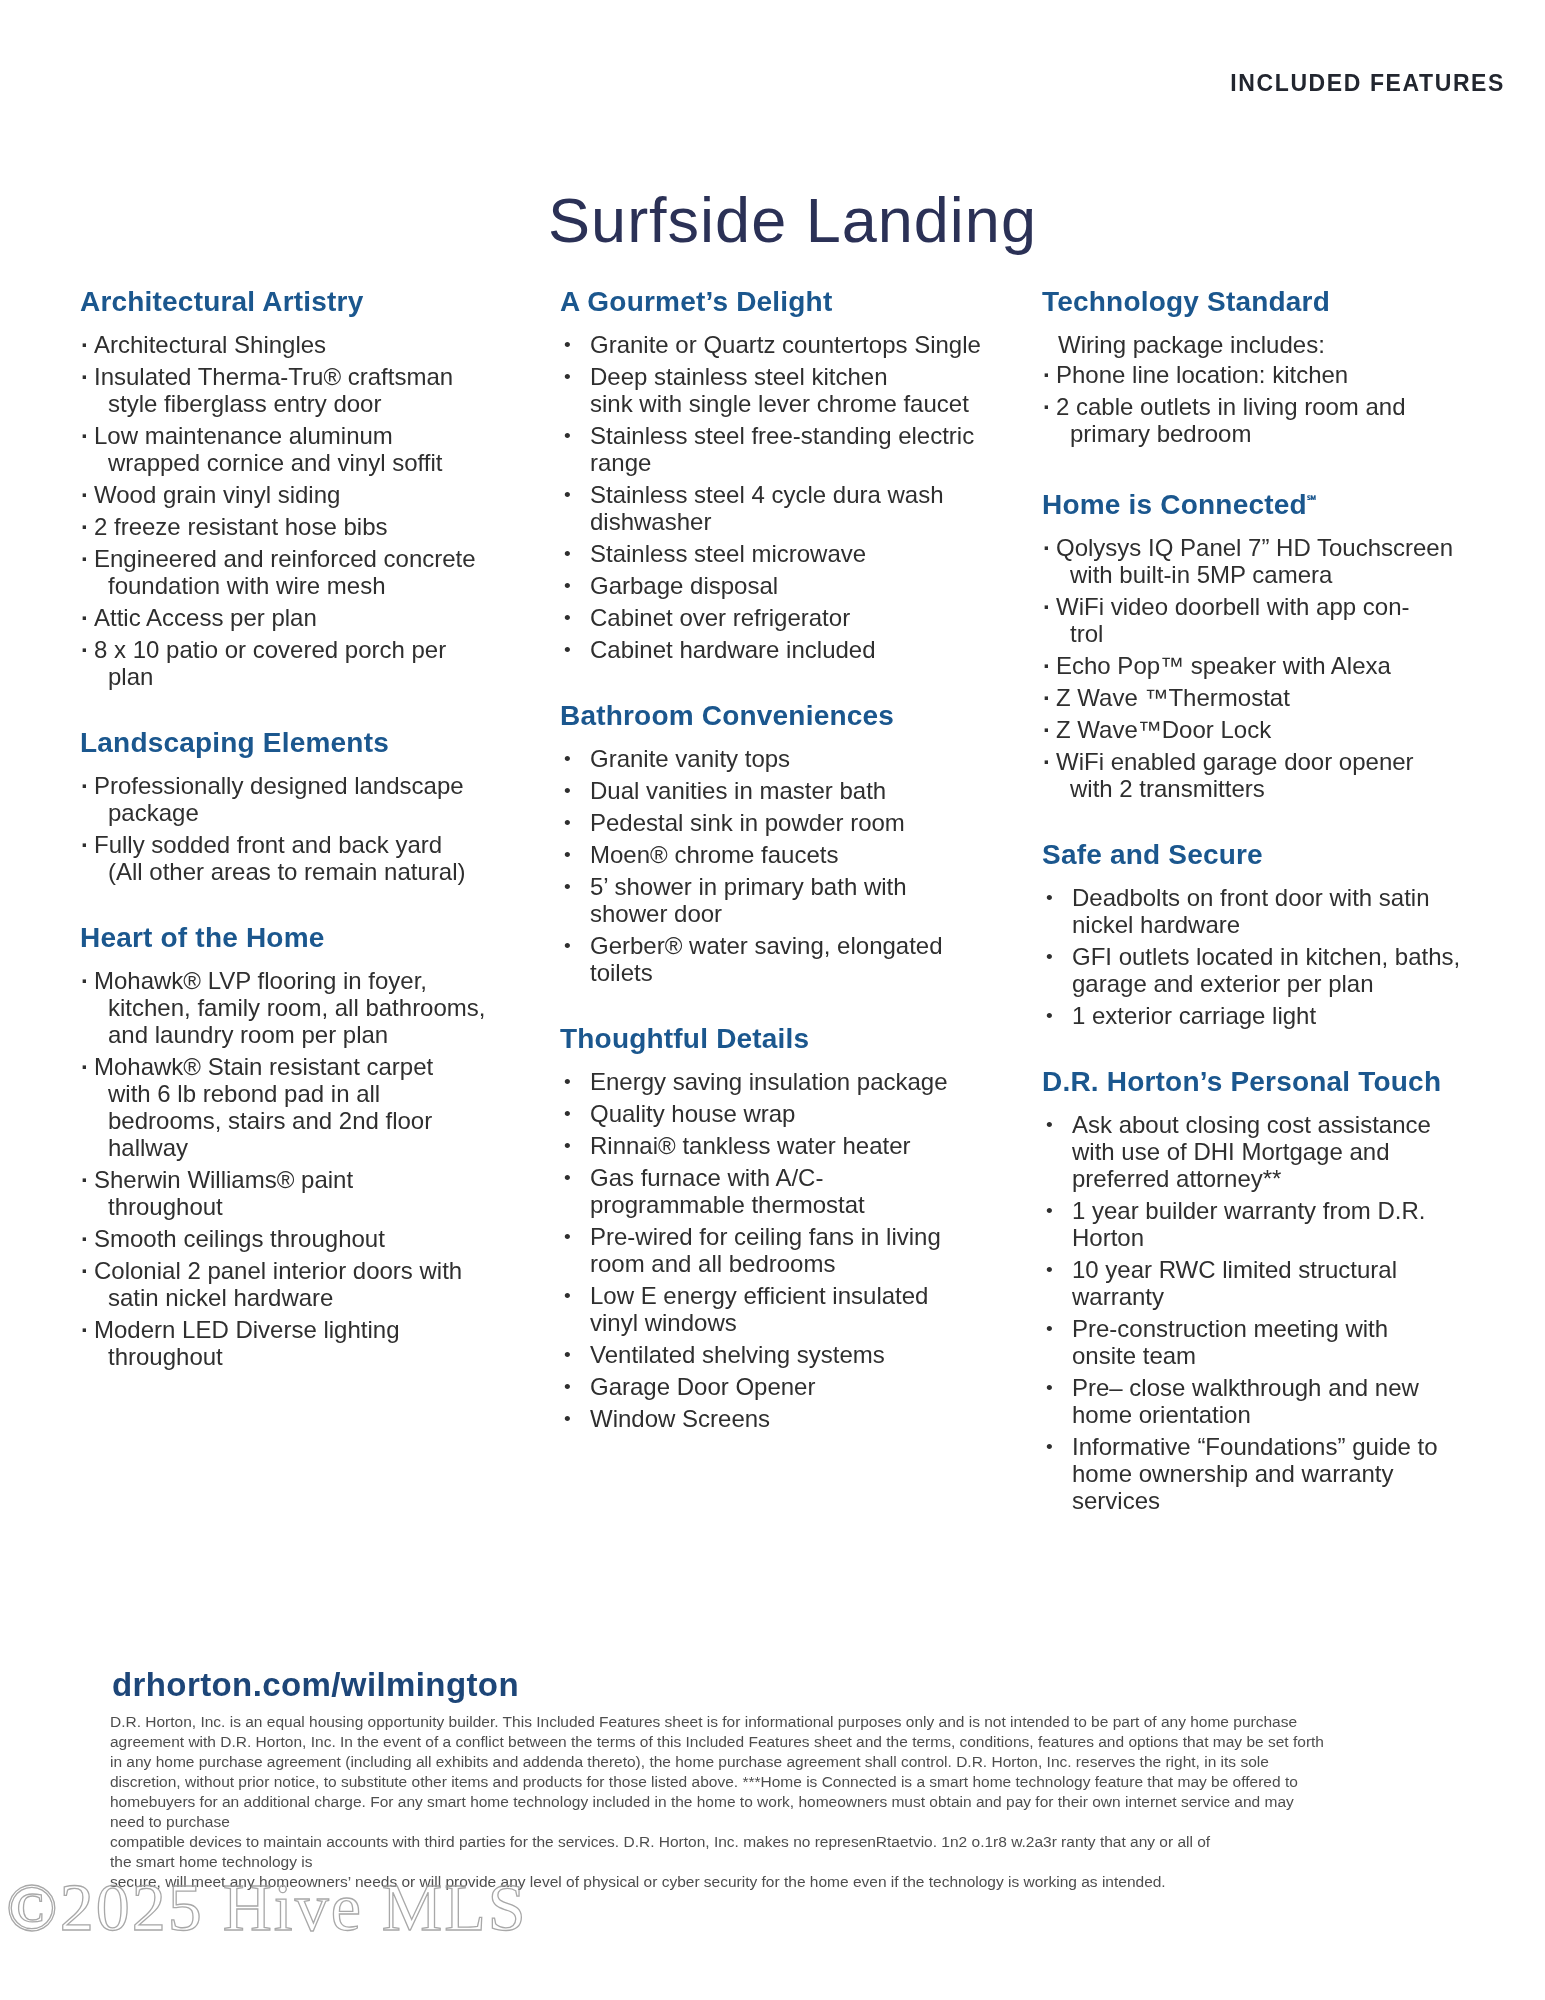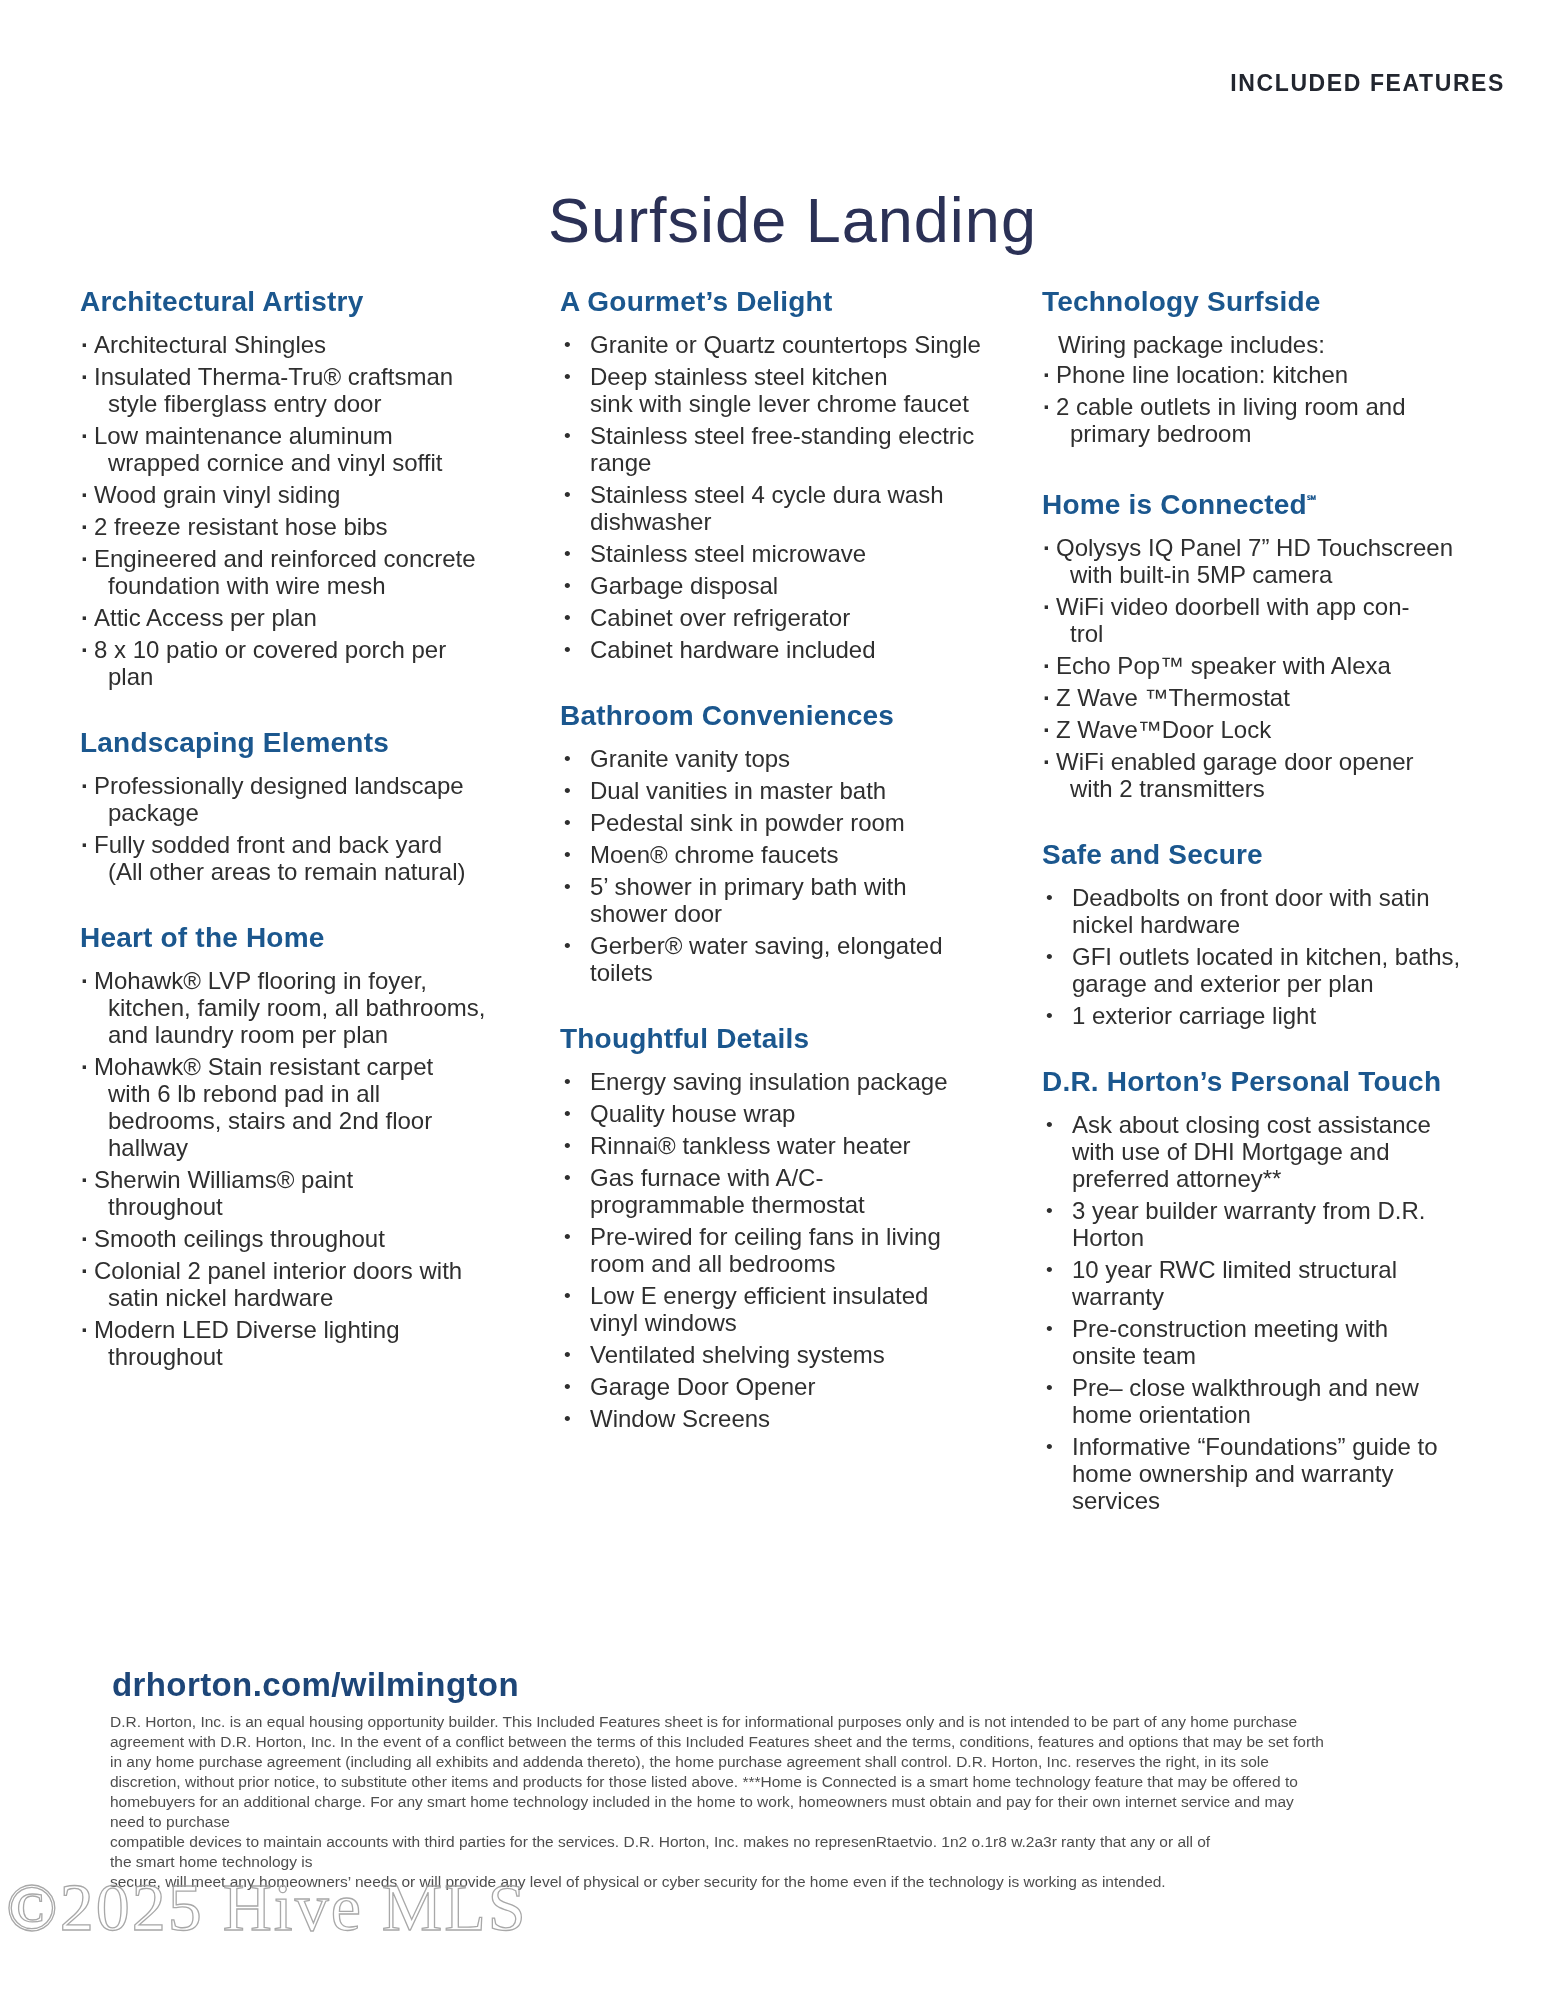--- a/index.html
+++ b/index.html
@@ -152,21 +152,21 @@
           <li>Low E energy efficient insulated
 vinyl windows</li>
           <li>Ventilated shelving systems</li>
           <li>Garage Door Opener</li>
           <li>Window Screens</li>
         </ul>
       </section>
     </div>
   <div class="col col2">
       <section>
-        <h2 class="sec-title">Technology Surfside</h2>
+        <h2 class="sec-title">Technology Standard</h2>
         <div class="intro">Wiring package includes:</div>
         <ul class="items dot">
           <li>Phone line location: kitchen</li>
           <li>2 cable outlets in living room and
 primary bedroom</li>
         </ul>
       </section>
       <section>
         <h2 class="sec-title">Home is Connected<sup>℠</sup></h2>
         <ul class="items dot">
@@ -190,21 +190,21 @@
 garage and exterior per plan</li>
           <li>1 exterior carriage light</li>
         </ul>
       </section>
       <section>
         <h2 class="sec-title">D.R. Horton’s Personal Touch</h2>
         <ul class="items round">
           <li>Ask about closing cost assistance
 with use of DHI Mortgage and
 preferred attorney**</li>
-          <li>3 year builder warranty from D.R.
+          <li>1 year builder warranty from D.R.
 Horton</li>
           <li>10 year RWC limited structural
 warranty</li>
           <li>Pre-construction meeting with
 onsite team</li>
           <li>Pre– close walkthrough and new
 home orientation</li>
           <li>Informative “Foundations” guide to
 home ownership and warranty
 services</li>

